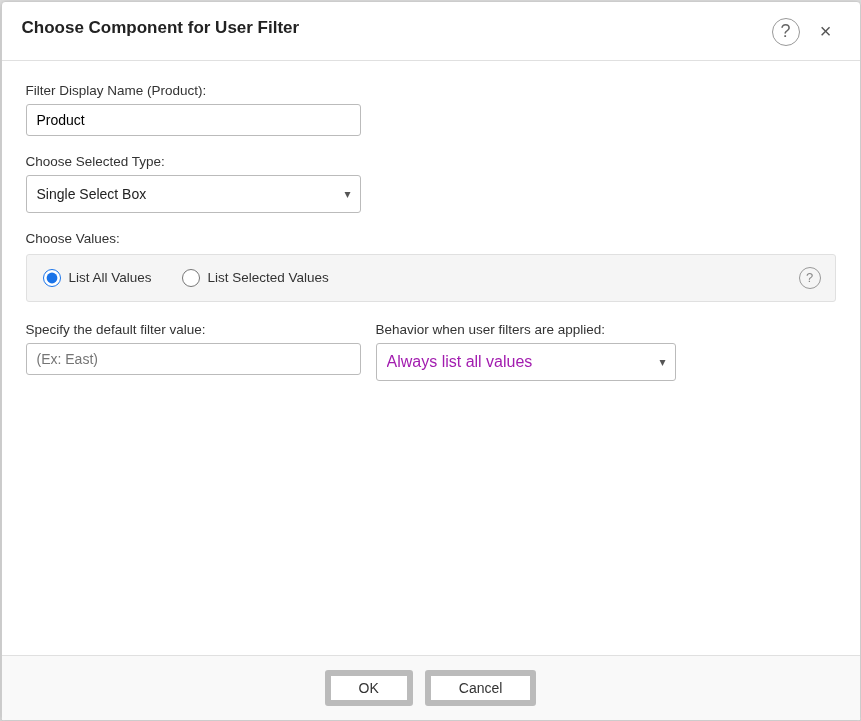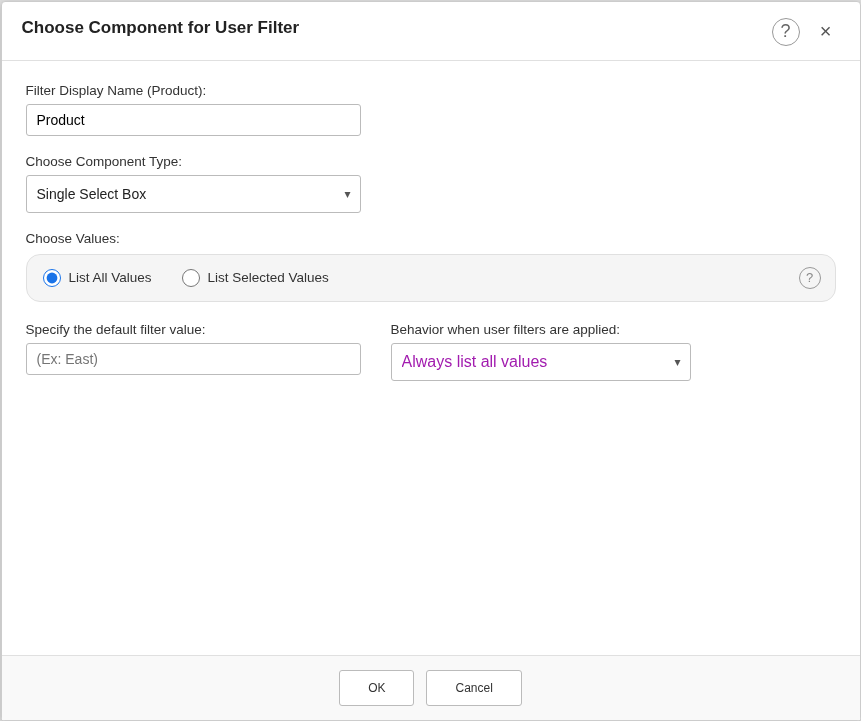--- a/index.html
+++ b/index.html
@@ -138,21 +138,21 @@
 
     .choose-values-label {
       font-size: 13.5px;
       color: #333;
       margin-bottom: 8px;
     }
 
     .radio-group {
       background: #f5f5f5;
       border: 1px solid #e0e0e0;
-      border-radius: 14px;
+      border-radius: 3px;
       padding: 14px 16px;
       display: flex;
       align-items: center;
       gap: 0;
       position: relative;
     }
 
     .radio-option {
       display: flex;
       align-items: center;
@@ -186,21 +186,21 @@
       align-items: center;
       justify-content: center;
       color: #888;
       font-size: 13px;
       cursor: pointer;
       background: none;
     }
 
     .two-col {
       display: flex;
-      gap: 30px;
+      gap: 15px;
       margin-top: 20px;
     }
 
     .col-left {
       flex: 0 0 auto;
     }
 
     .col-right {
       flex: 0 0 auto;
     }
@@ -232,23 +232,23 @@
       align-items: center;
       justify-content: center;
       gap: 12px;
       background: #f9f9f9;
     }
 
     .btn {
       height: 36px;
       padding: 0 28px;
       border-radius: 3px;
-      font-size: 12px;
-      cursor: pointer;
-      border: 1px solid #0c4a6e;
+      font-size: 14px;
+      cursor: pointer;
+      border: 6px solid #0c4a6e;
     }
 
     .btn-ok {
       background: #fff;
       color: #333;
       border-color: #bbb;
     }
 
     .btn-cancel {
       background: #fff;
@@ -270,21 +270,21 @@
   </div>
 
   <div class="dialog-body">
 
     <div class="form-group">
       <label class="form-label">Filter Display Name (Product):</label>
       <input class="text-input" type="text" value="Product" style="">
     </div>
 
     <div class="form-group">
-      <label class="form-label">Choose Component Type:</label>
+      <label class="form-label">Choose Selected Type:</label>
       <div class="select-wrapper">
         <select class="select-input">
           <option>Single Select Box</option>
           <option>Multi Select Box</option>
           <option>Text Input</option>
           <option>Date Picker</option>
         </select>
         <span class="select-arrow">▾</span>
       </div>
     </div>

